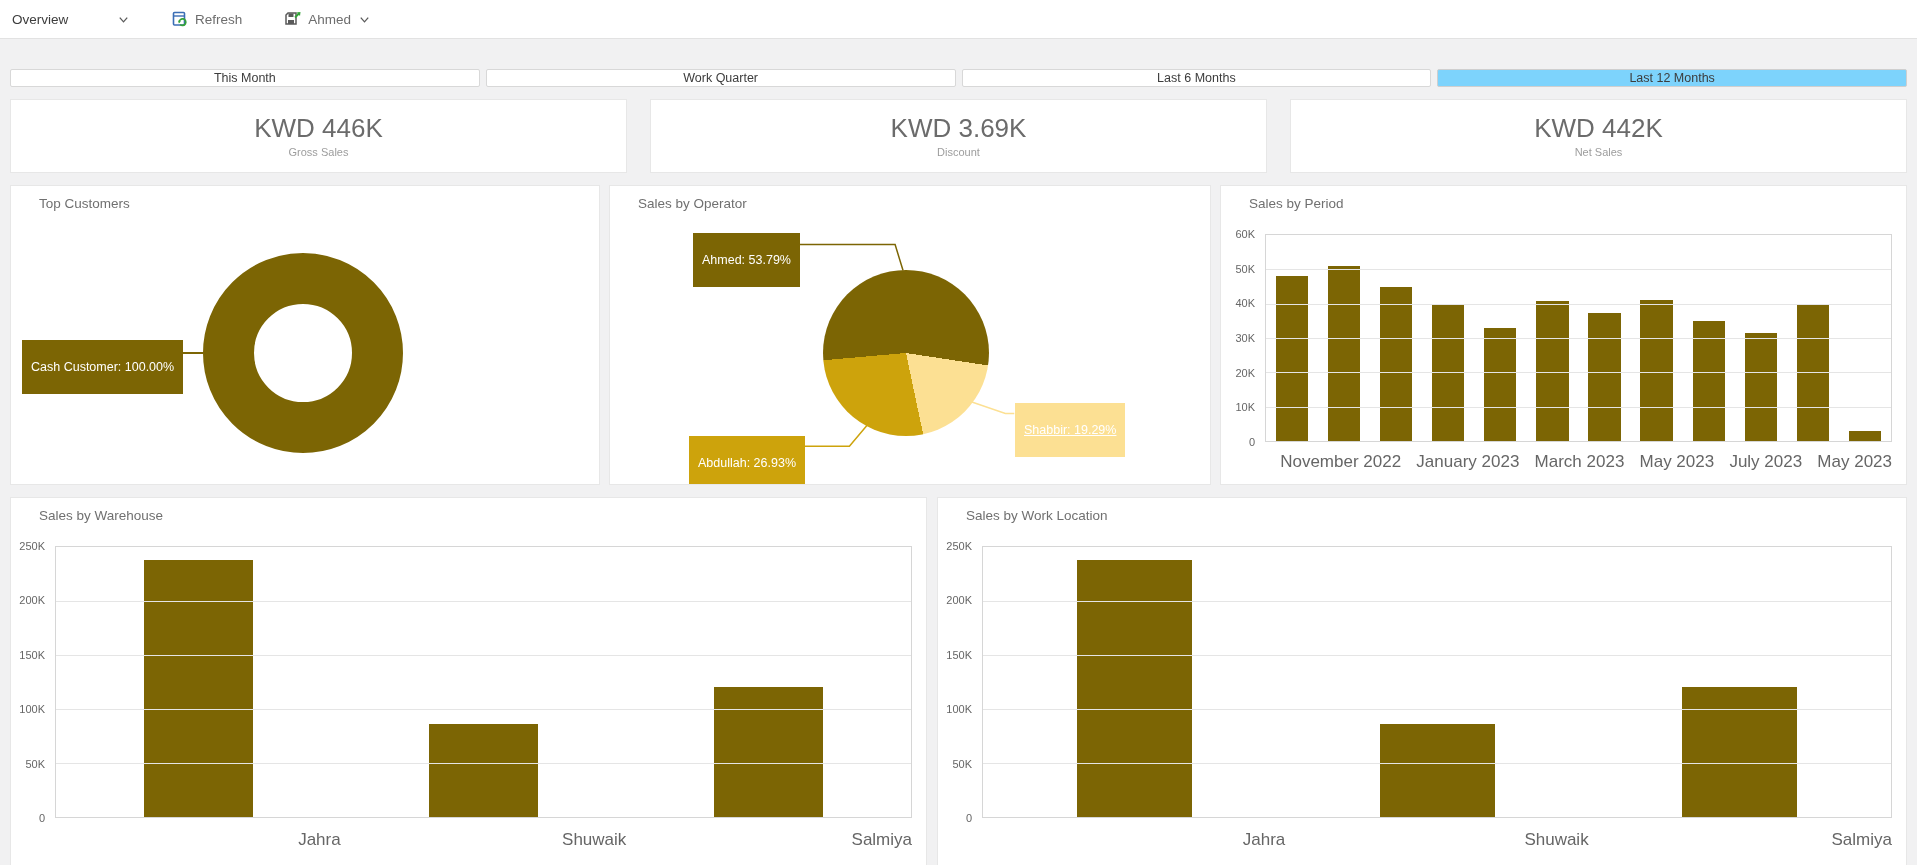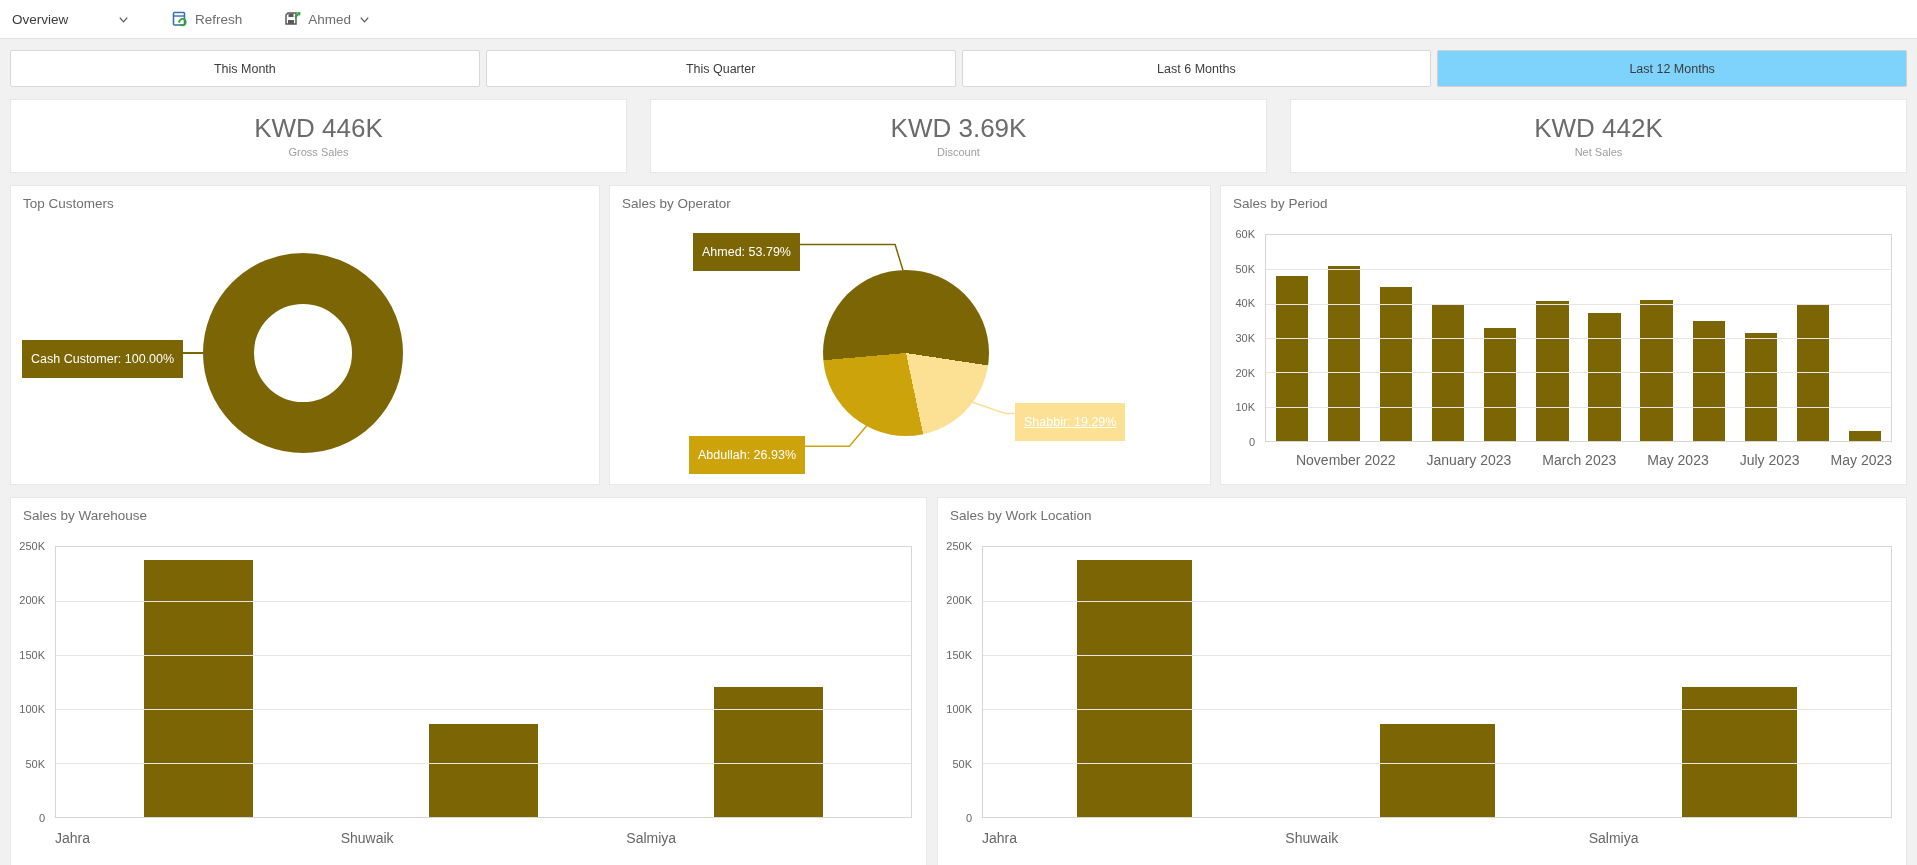--- a/index.html
+++ b/index.html
@@ -8,58 +8,58 @@
   
   .header{position:absolute;top:0;left:0;right:0;height:38px;background:#fff;
           border-bottom:1px solid #e2e2e2;display:flex;align-items:center;}
   .dash-selector{display:flex;align-items:center;justify-content:space-between;width:118px;
                  margin-left:12px;cursor:pointer;}
   .dash-selector .t{font-size:13.5px;color:#3d3d3d;}
   .tool-btn{display:flex;align-items:center;gap:7px;margin-left:42px;cursor:pointer;}
   .tool-btn .t{font-size:13.5px;color:#6d6d6d;}
   .chev{width:13px;height:13px;}
   
-  .filter-row{position:absolute;top:50px;left:10px;right:10px;height:37px;display:flex;gap:6px;}
+  .filter-row{position:absolute;top:50px;left:10px;right:10px;height:37px;display:flex;gap:6px;align-items:flex-end;}
   .filter-btn{flex:1;background:#fff;border:1px solid #d8d8d8;border-radius:2px;
               font-size:12.5px;color:#3c3c3c;cursor:pointer;
               font-family:"Liberation Sans","DejaVu Sans",sans-serif;}
   .filter-btn.active{background:#7dd3fc;border-color:#cfcfcf;}
   
   .kpi-row{position:absolute;top:99px;left:10px;right:10px;height:74px;display:flex;gap:23px;}
   .kpi-card{flex:1;background:#fff;border:1px solid #e7e7e7;display:flex;flex-direction:column;
             align-items:center;justify-content:center;}
   .kpi-value{font-size:26px;font-weight:300;color:#6b6b6b;line-height:1.1;}
   .kpi-label{font-size:11px;color:#9d9d9d;margin-top:3px;}
   
   .row1{position:absolute;top:185px;left:10px;right:10px;height:300px;display:flex;gap:9px;}
   .row2{position:absolute;top:497px;left:10px;right:10px;height:380px;display:flex;gap:10px;}
   .card{position:relative;background:#fff;border:1px solid #e7e7e7;overflow:hidden;}
-  .card-title{position:absolute;top:10px;left:12px;font-size:13.5px;color:#707070;}
+  .card-title{position:absolute;top:10px;left:28px;font-size:13.5px;color:#707070;}
   #card-top-customers{flex:0 0 588px;}
   #card-operator{flex:0 0 600px;}
   #card-period{flex:1;}
   #card-warehouse{flex:0 0 915px;}
   #card-worklocation{flex:1;}
   
   .plot{position:absolute;left:44px;right:14px;top:48px;bottom:42px;border:1px solid #d6d6d6;}
   .tall .plot{bottom:58px;}
   .yaxis{position:absolute;left:0;width:38px;top:48px;bottom:42px;}
   .tall .yaxis{bottom:58px;}
   .ytick{position:absolute;right:4px;transform:translateY(-50%);font-size:11px;color:#666;}
   .gridline{position:absolute;left:0;right:0;height:1px;background:#e5e5e5;}
   .bars{position:absolute;left:0;right:0;top:0;bottom:0;display:flex;align-items:flex-end;}
   .slot{flex:1;display:flex;justify-content:center;align-items:flex-end;height:100%;}
   .bar{display:block;}
   .xlabels{position:absolute;left:44px;right:14px;bottom:16px;height:16px;display:flex;}
   .tall .xlabels{bottom:30px;}
-  .xlabel{flex:1;text-align:left;font-size:14px;color:#666;white-space:nowrap;overflow:visible;}
+  .xlabel{flex:1;text-align:right;font-size:17px;color:#666;white-space:nowrap;overflow:visible;}
   
   .donut-svg{position:absolute;left:187px;top:62px;}
   .pie{position:absolute;left:213px;top:84px;width:166px;height:166px;border-radius:50%;}
-  .slice-label{position:absolute;color:#fff;font-size:12.5px;padding:12px 9px;white-space:nowrap;}
+  .slice-label{position:absolute;color:#fff;font-size:12.5px;padding:20px 9px;white-space:nowrap;}
   .connector-svg{position:absolute;left:0;top:0;width:100%;height:100%;pointer-events:none;}
   .cash-connector{position:absolute;left:161px;top:166px;width:31px;height:1.5px;}
 </style>
 </head>
 <body>
 
 <div class="app">
 
   <div class="header">
     <div class="dash-selector">
@@ -87,21 +87,21 @@
       </svg>
       <span class="t">Ahmed</span>
       <svg class="chev" viewBox="0 0 14 14">
           <polyline points="3,5 7,9.5 11,5" fill="none" stroke="#5a5a5a" stroke-width="1.4"></polyline>
         </svg>
     </div>
   </div>
 
   <div class="filter-row" id="filter-row">
       <button class="filter-btn">This Month</button>
-      <button class="filter-btn">This Quarter</button>
+      <button class="filter-btn">Work Quarter</button>
       <button class="filter-btn">Last 6 Months</button>
       <button class="filter-btn active">Last 12 Months</button>
     </div>
 
   <div class="kpi-row">
     <div class="kpi-card">
       <div class="kpi-value">KWD 446K</div>
       <div class="kpi-label">Gross Sales</div>
     </div>
     <div class="kpi-card">

